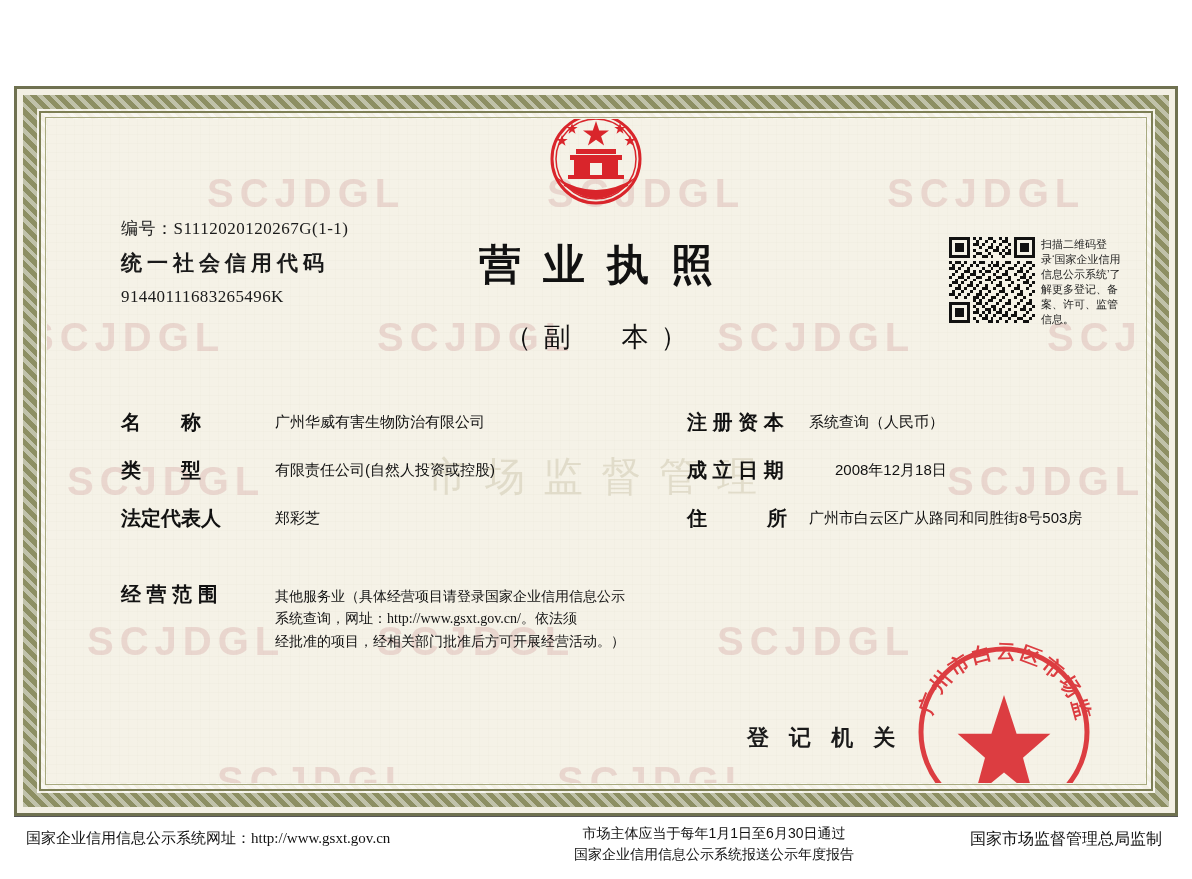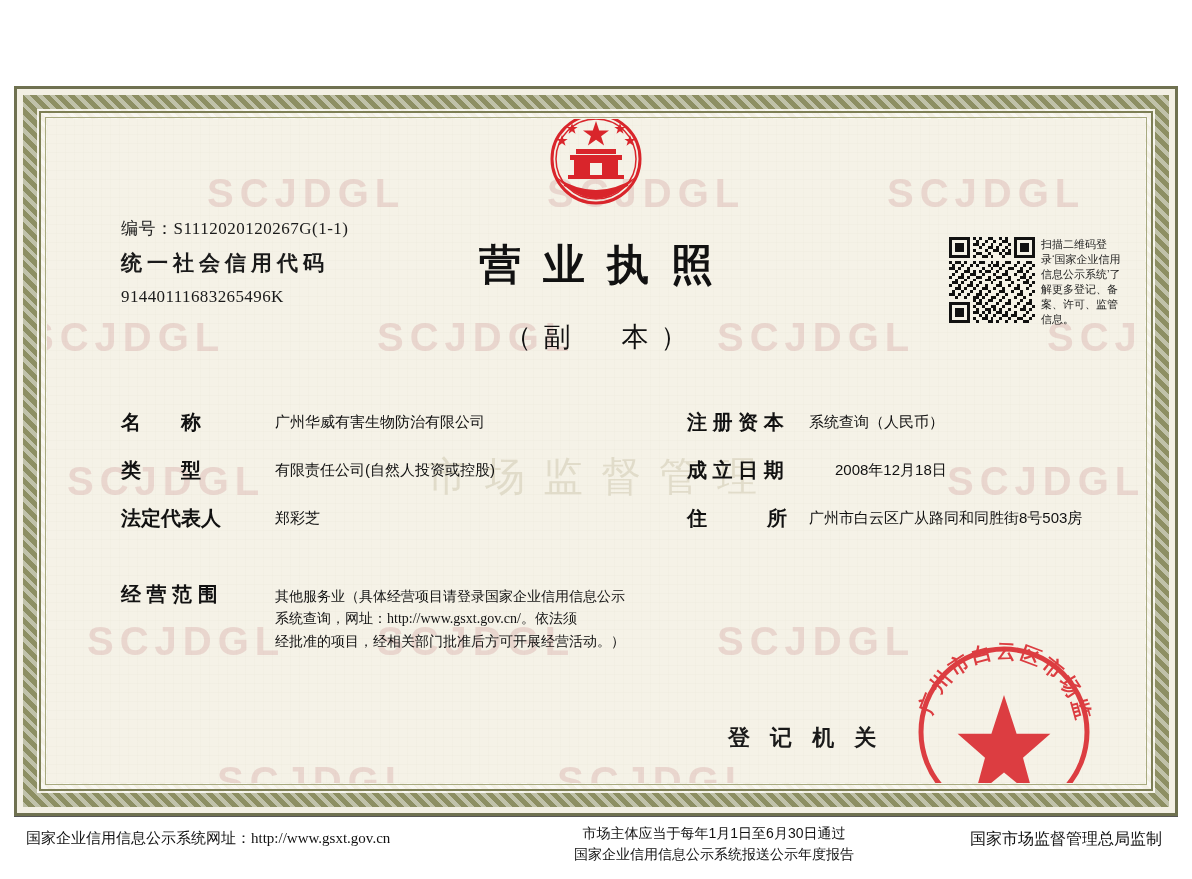--- a/index.html
+++ b/index.html
@@ -215,21 +215,21 @@
     line-height: 22px;
     color: #111;
   }
   .scope-value .url {
     font-family: "Liberation Serif", serif;
   }
 
   
   .registry {
     position: absolute;
-    left: 681px;
+    left: 700px;
     top: 604px;
     font-family: "Liberation Sans", sans-serif;
     font-size: 22px;
     font-weight: bold;
     letter-spacing: 7px;
   }
 
   
   .seal {
     position: absolute;

